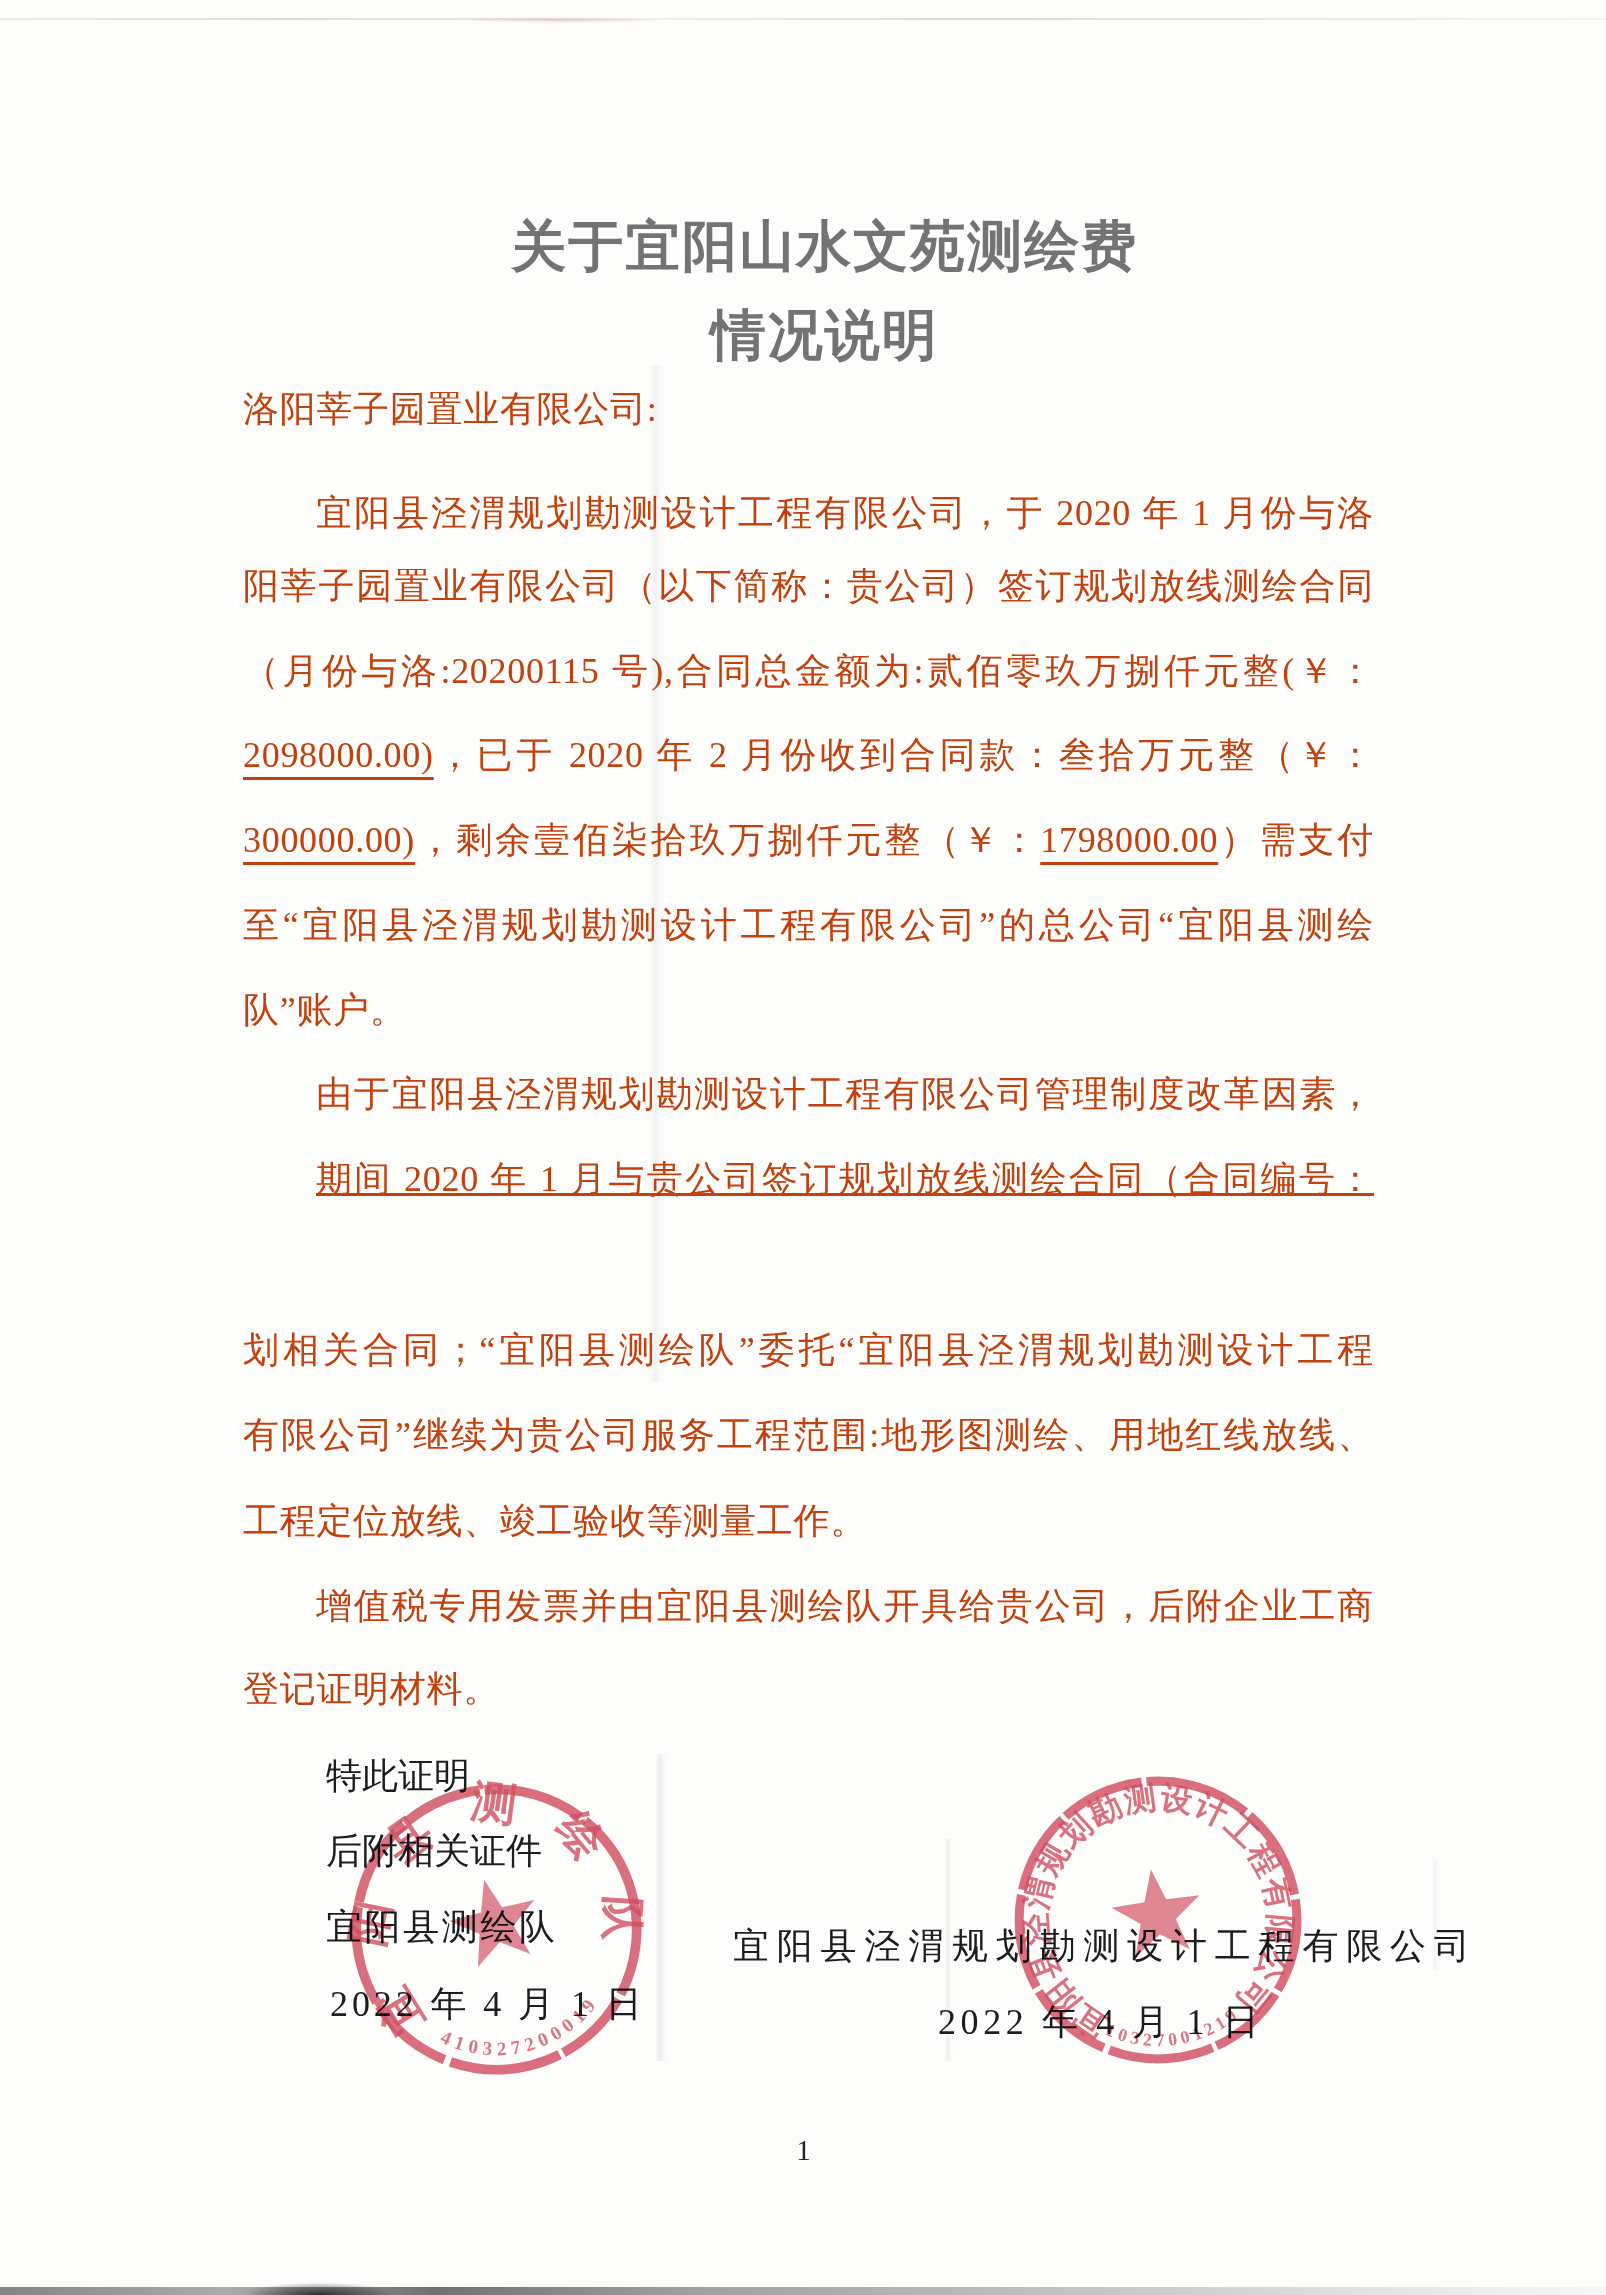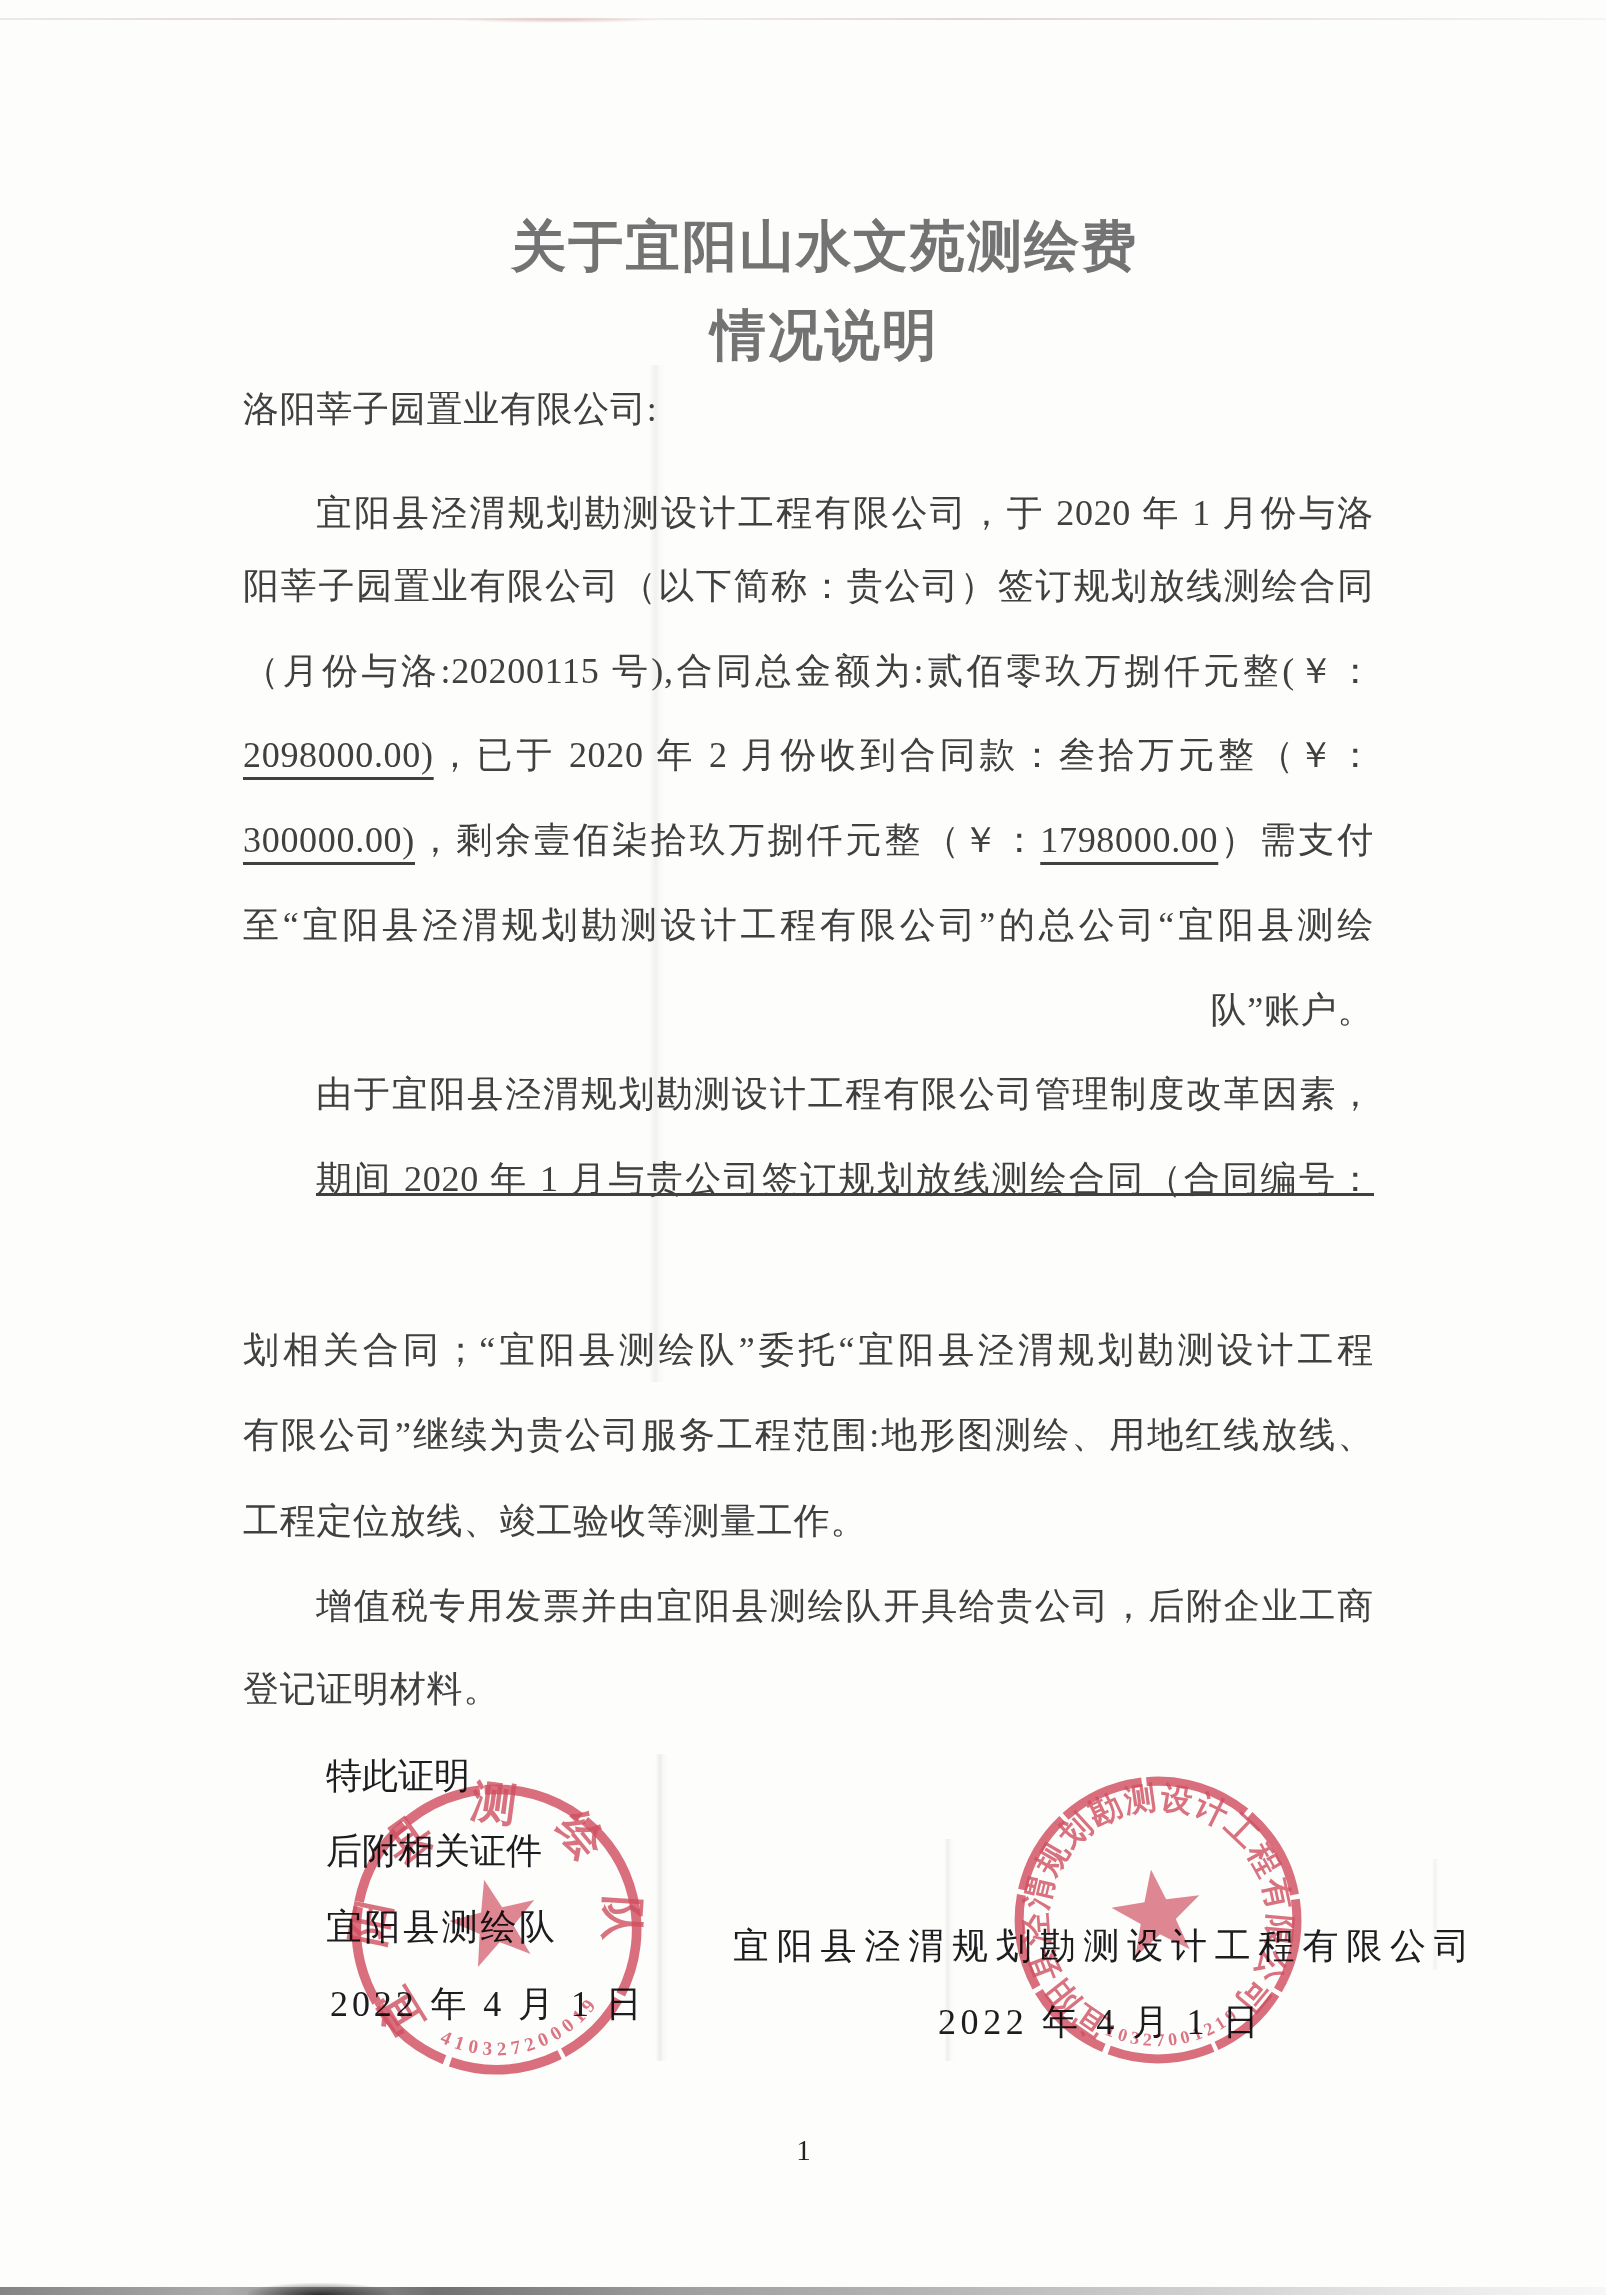--- a/index.html
+++ b/index.html
@@ -26,21 +26,21 @@
   .streak.s2{left:655px;top:1754px;width:13px;height:307px;opacity:.13;}
   .streak.s3{left:944px;top:1839px;width:10.4px;height:222px;opacity:.12;}
   .streak.s4{left:1432px;top:1859px;width:7.8px;height:111px;opacity:.09;}
 
   
   .title{position:absolute;left:243px;width:1148px;text-align:center;
     font-family:"Liberation Sans","DejaVu Sans",sans-serif;font-weight:bold;
     font-size:55px;color:#737373;letter-spacing:2px;transform:translateX(7.8px);}
   .title.t1{top:210px;}
   .title.t2{top:299px;}
-  .line{position:absolute;left:243px;width:1131px;font-size:36px;color:#404040;
+  .line{position:absolute;left:243px;width:1131px;font-size:36px;color:#c2410c;
     letter-spacing:0.7px;line-height:1.2;}
   .just{text-align:justify;text-align-last:justify;}
   .ind{text-indent:73px;}
   .u{text-decoration:underline;text-decoration-thickness:2.6px;text-underline-offset:10.4px;}
   .sig{position:absolute;font-size:36px;color:#1d1d20;white-space:nowrap;margin-left:12px;}
   .pagenum{position:absolute;left:0;top:2134px;width:1607px;text-align:center;
     font-size:29px;color:#222;}
 
   
   .stamp{position:absolute;mix-blend-mode:multiply;opacity:.93;}
@@ -65,21 +65,21 @@
   <div class="title t2">情况说明</div>
 
   <div class="line" style="top:388px;">洛阳莘子园置业有限公司:</div>
 
   <div class="line just ind" style="top:481px;margin-top:11px;">宜阳县泾渭规划勘测设计工程有限公司，于 2020 年 1 月份与洛</div>
   <div class="line just" style="top:565px;">阳莘子园置业有限公司（以下简称：贵公司）签订规划放线测绘合同</div>
   <div class="line just" style="top:650px;">（月份与洛:20200115 号),合同总金额为:贰佰零玖万捌仟元整(￥：</div>
   <div class="line just" style="top:734px;"><span class="u">2098000.00)</span><span>，已于 2020 年 2 月份收到合同款：叁拾万元整（￥：</span></div>
   <div class="line just" style="top:819px;"><span class="u">300000.00)</span><span>，剩余壹佰柒拾玖万捌仟元整（￥：</span><span class="u">1798000.00</span><span>）需支付</span></div>
   <div class="line just" style="top:904px;">至“宜阳县泾渭规划勘测设计工程有限公司”的总公司“宜阳县测绘</div>
-  <div class="line" style="top:989px;text-align:right;">队”账户。</div>
+  <div class="line" style="top:989px;">队”账户。</div>
 
   <div class="line just ind" style="top:1073px;">由于宜阳县泾渭规划勘测设计工程有限公司管理制度改革因素，</div>
   <div class="line just ind" style="top:1158px;text-decoration:underline;">期间 2020 年 1 月与贵公司签订规划放线测绘合同（合同编号：</div>
   <div class="line just" style="top:1329px;">划相关合同；“宜阳县测绘队”委托“宜阳县泾渭规划勘测设计工程</div>
   <div class="line just" style="top:1414px;">有限公司”继续为贵公司服务工程范围:地形图测绘、用地红线放线、</div>
   <div class="line" style="top:1500px;">工程定位放线、竣工验收等测量工作。</div>
 
   <div class="line just ind" style="top:1585px;">增值税专用发票并由宜阳县测绘队开具给贵公司，后附企业工商</div>
   <div class="line" style="top:1668px;">登记证明材料。</div>
 

